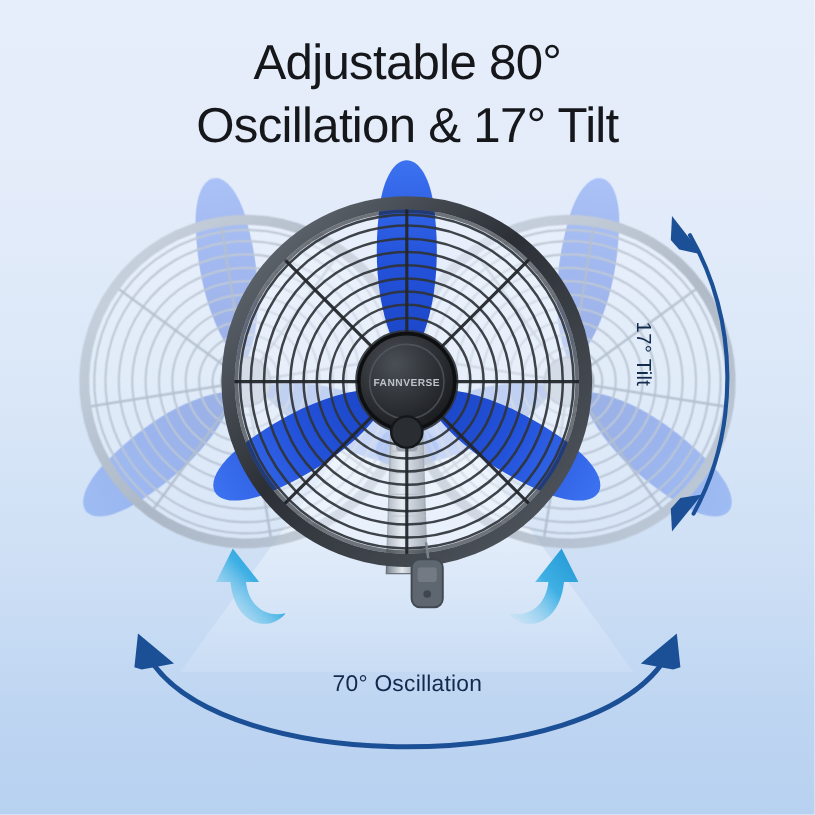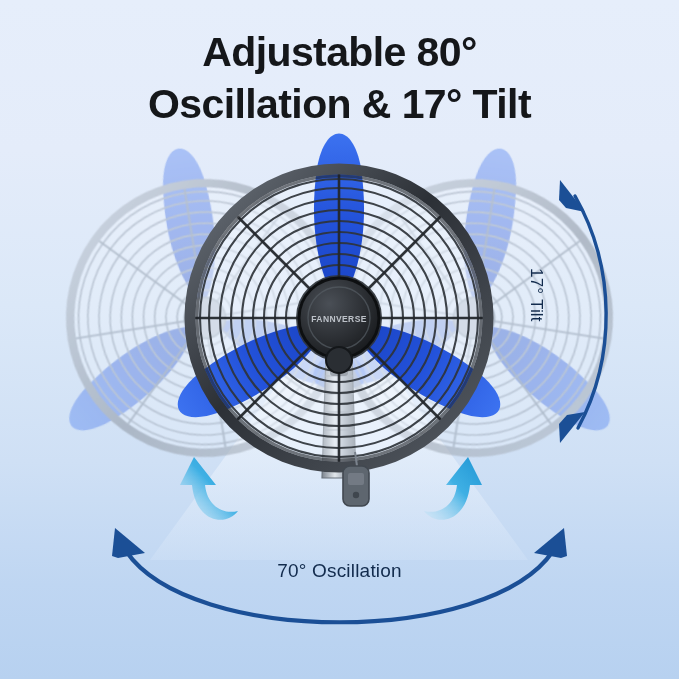--- a/index.html
+++ b/index.html
@@ -6,21 +6,21 @@
   body{
     width:679px;height:679px;overflow:hidden;
     font-family:"Liberation Sans","DejaVu Sans",sans-serif;
   }
   #stage{
     position:relative;width:679px;height:679px;
     background:linear-gradient(180deg,#e6eefb 0%,#e4ecfa 22%,#dbe8f8 45%,#cfe0f5 68%,#bfd6f2 86%,#b7d1f0 100%);
   }
   #headline{
     position:absolute;left:0;top:26px;width:679px;text-align:center;
-    color:#15171a;font-weight:bold;font-size:41px;line-height:1.28;
+    color:#15171a;font-weight:normal;font-size:41px;line-height:1.28;
     letter-spacing:-0.6px;
   }
   #headline .l2{display:block;}
   .lbl{position:absolute;color:#122b4d;white-space:nowrap;}
   #osc-label{left:0;top:560px;width:679px;text-align:center;font-size:19px;letter-spacing:.2px;}
   #tilt-label{
     left:546px;top:268px;font-size:17px;letter-spacing:.2px;
     transform:rotate(90deg);transform-origin:left top;
   }
   #art{position:absolute;left:0;top:0;width:679px;height:679px;}

